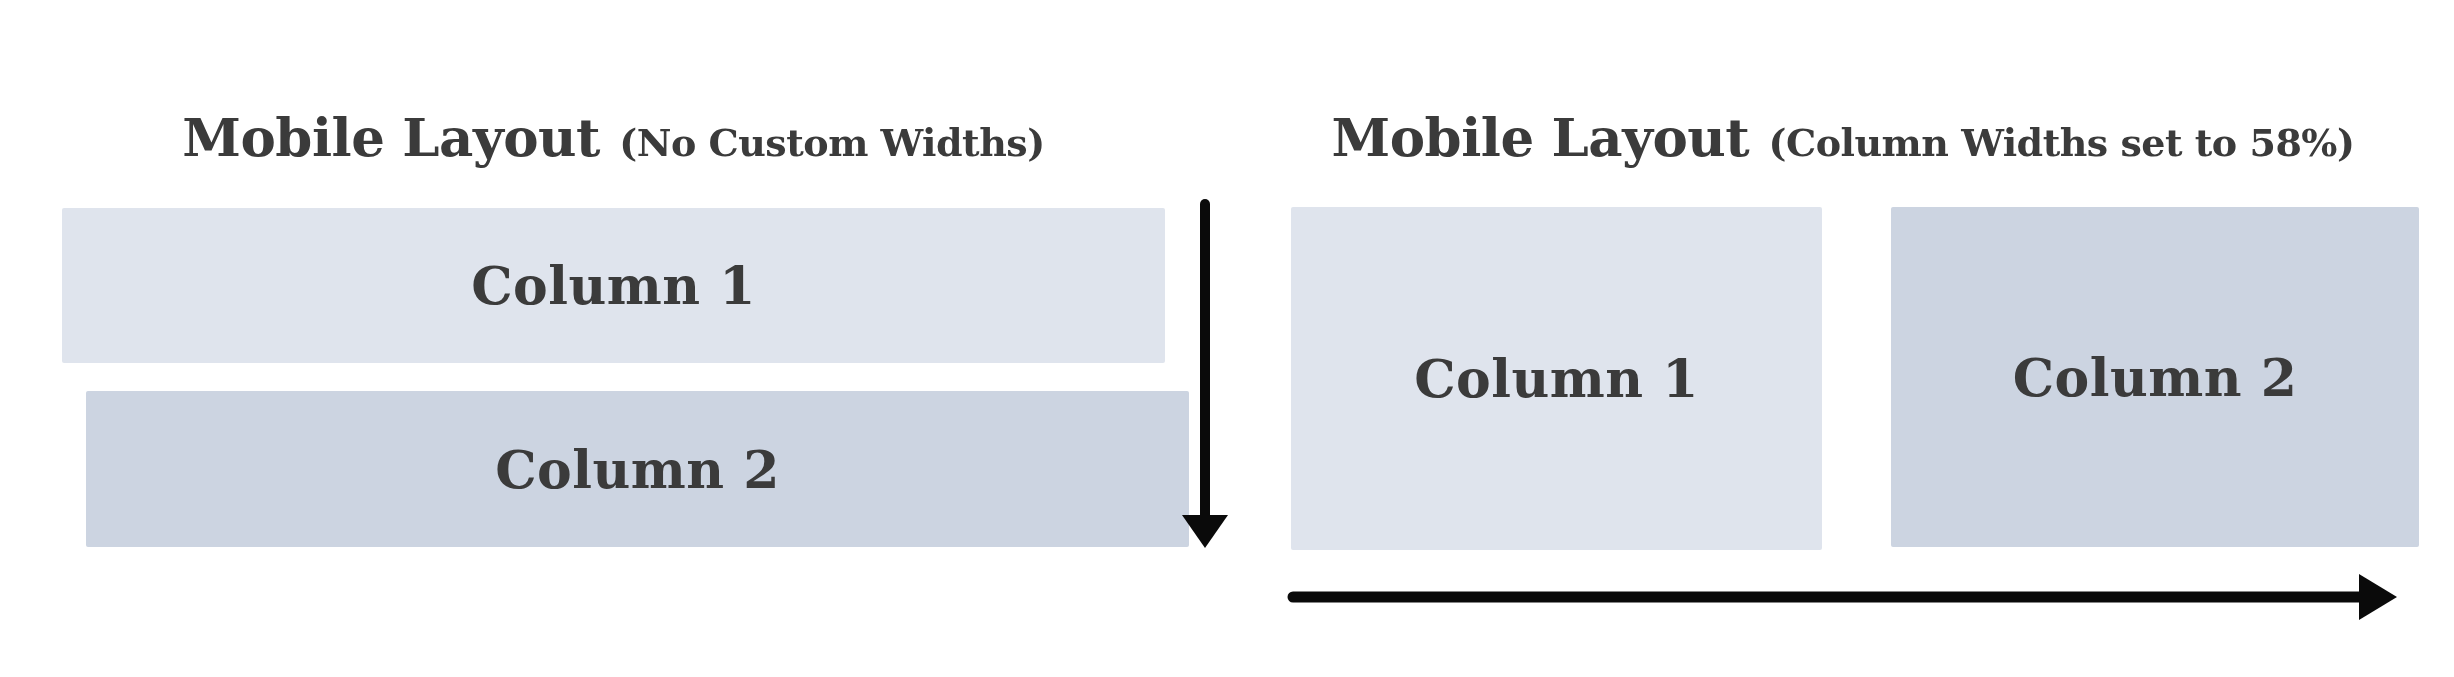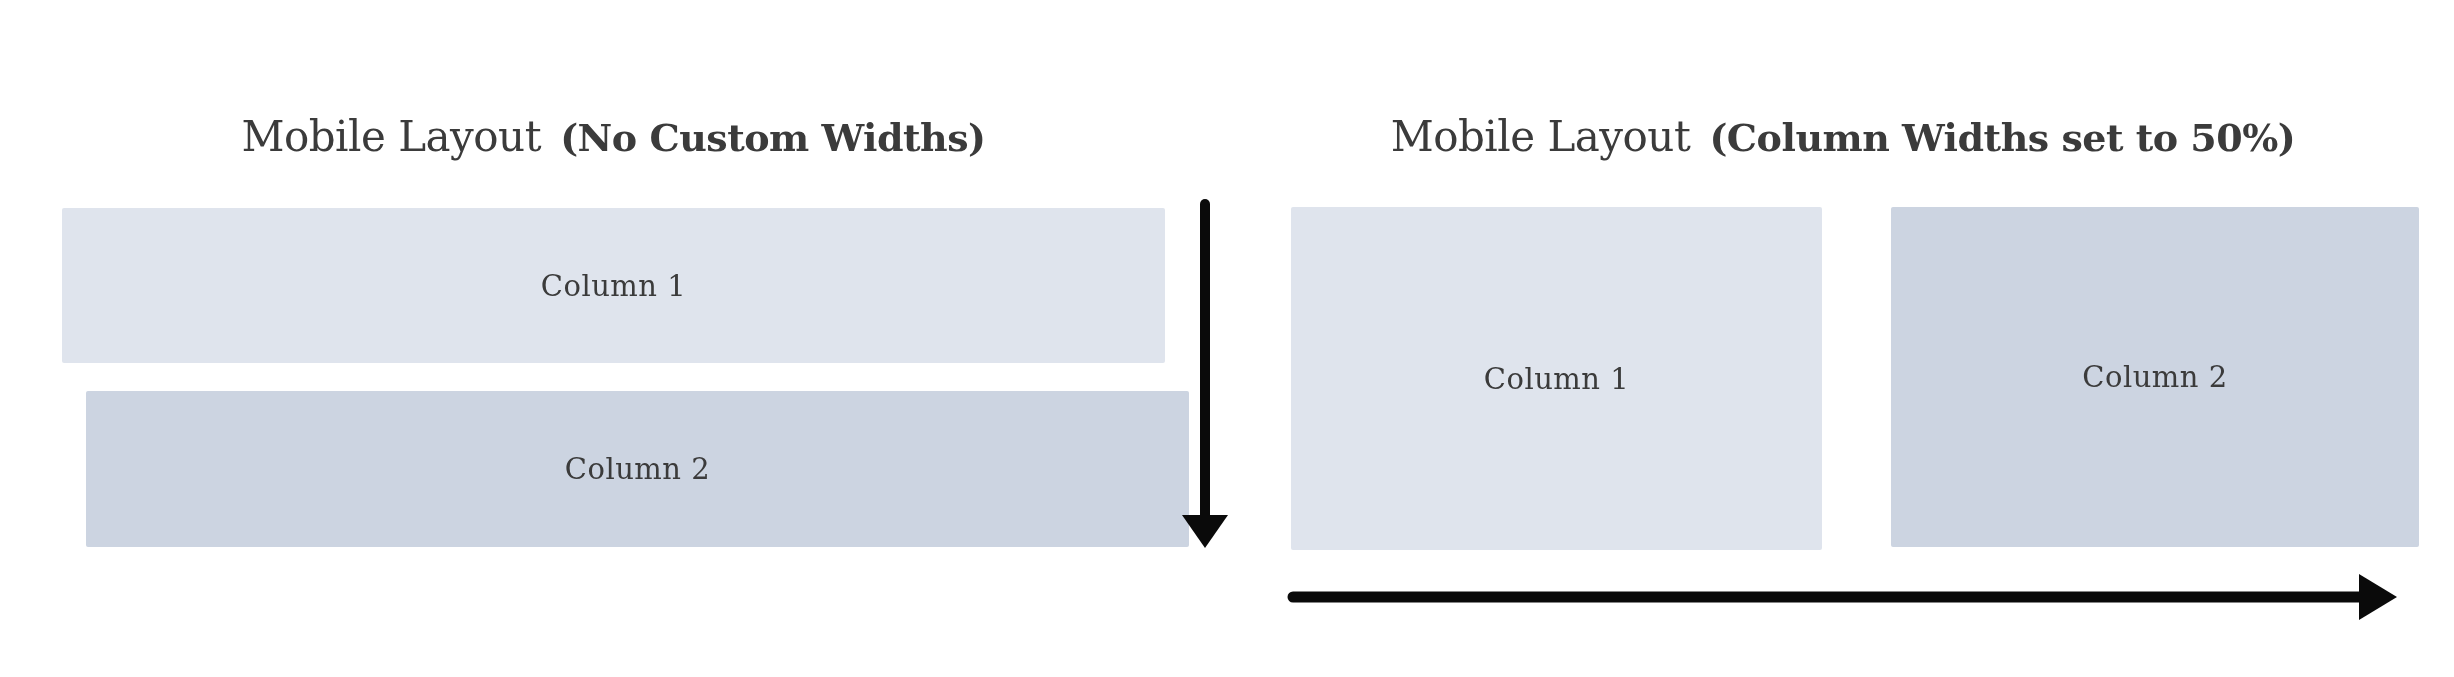--- a/index.html
+++ b/index.html
@@ -29,40 +29,40 @@
     top: 104px;
     height: 66px;
     line-height: 66px;
     text-align: center;
     white-space: nowrap;
     color: var(--text);
   }
   .title-left  { left: 62px;   width: 1103px; }
   .title-right { left: 1291px; width: 1104px; }
   .title-main {
-    font-size: 42px;
-    font-weight: 400;
+    font-size: 53px;
+    font-weight: 700;
     letter-spacing: -0.5px;
   }
   .title-note {
     font-size: 38px;
     font-weight: 700;
     margin-left: 14px;
     letter-spacing: -0.5px;
   }
   .box {
     position: absolute;
     display: flex;
     align-items: center;
     justify-content: center;
     border-radius: 2px;
   }
   .box-label {
-    font-size: 29px;
-    font-weight: 400;
+    font-size: 52px;
+    font-weight: 700;
     letter-spacing: 0.5px;
     color: var(--text);
     text-align: center;
   }
   .fill-1 { background: var(--column1_fill); }
   .fill-2 { background: var(--column2_fill); margin-left: 24px; }
 
   .box-l1 { left: 62px;   top: 208px; width: 1103px; height: 155px; }
   .box-l2 { left: 62px;   top: 391px; width: 1103px; height: 156px; }
   .box-r1 { left: 1291px; top: 207px; width: 531px;  height: 343px; }
@@ -92,21 +92,21 @@
     <span class="box-label">Column 2</span>
   </div>
 
   <svg class="arrow v-arrow" width="46" height="352" viewBox="0 0 46 352" aria-hidden="true">
     <line x1="23" y1="7" x2="23" y2="320" stroke-width="10" stroke-linecap="round"></line>
     <polygon points="0,318 46,318 23,351"></polygon>
   </svg>
 
   <div class="section-title title-right">
     <span class="title-main">Mobile Layout</span>
-    <span class="title-note">(Column Widths set to 50%)</span>
+    <span class="title-note">(Column Widths set to 58%)</span>
   </div>
 
   <div class="box fill-1 box-r1">
     <span class="box-label">Column 1</span>
   </div>
 
   <div class="box fill-2 box-r2">
     <span class="box-label">Column 2</span>
   </div>
 

